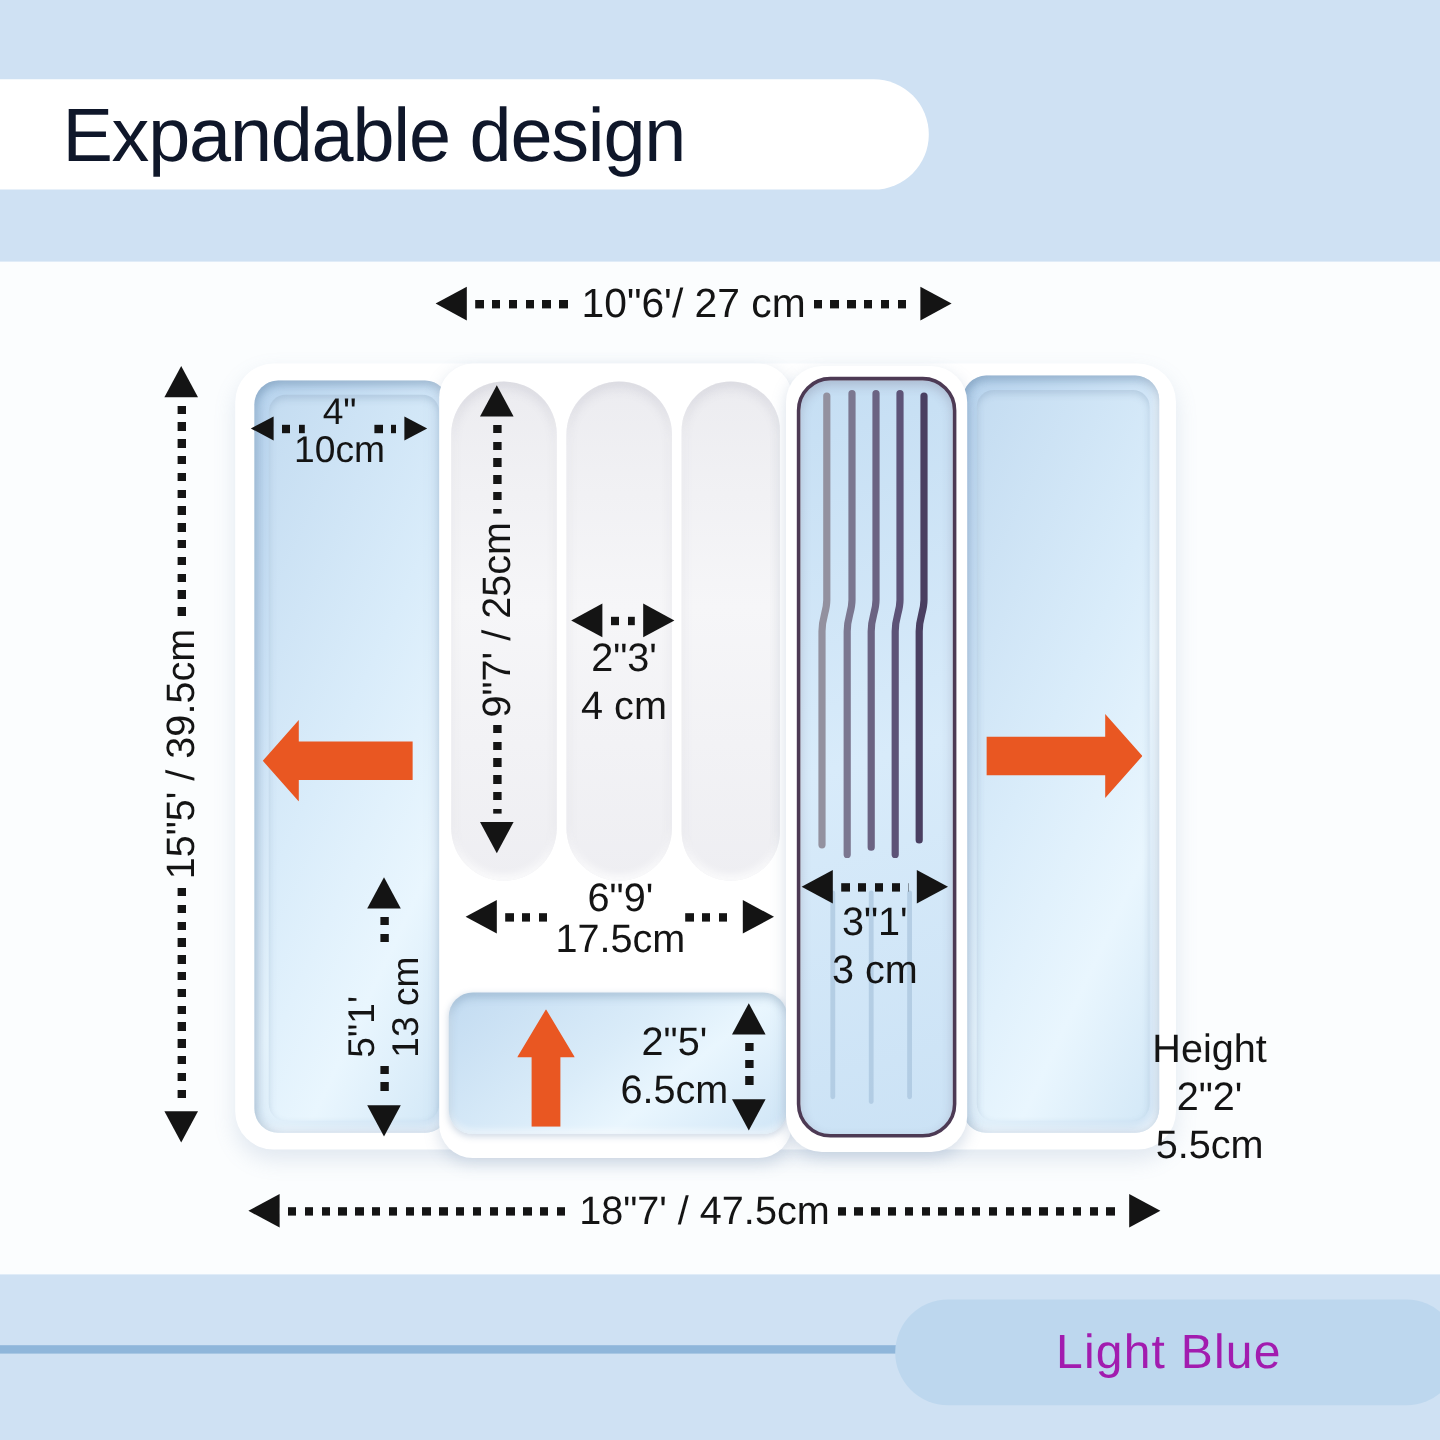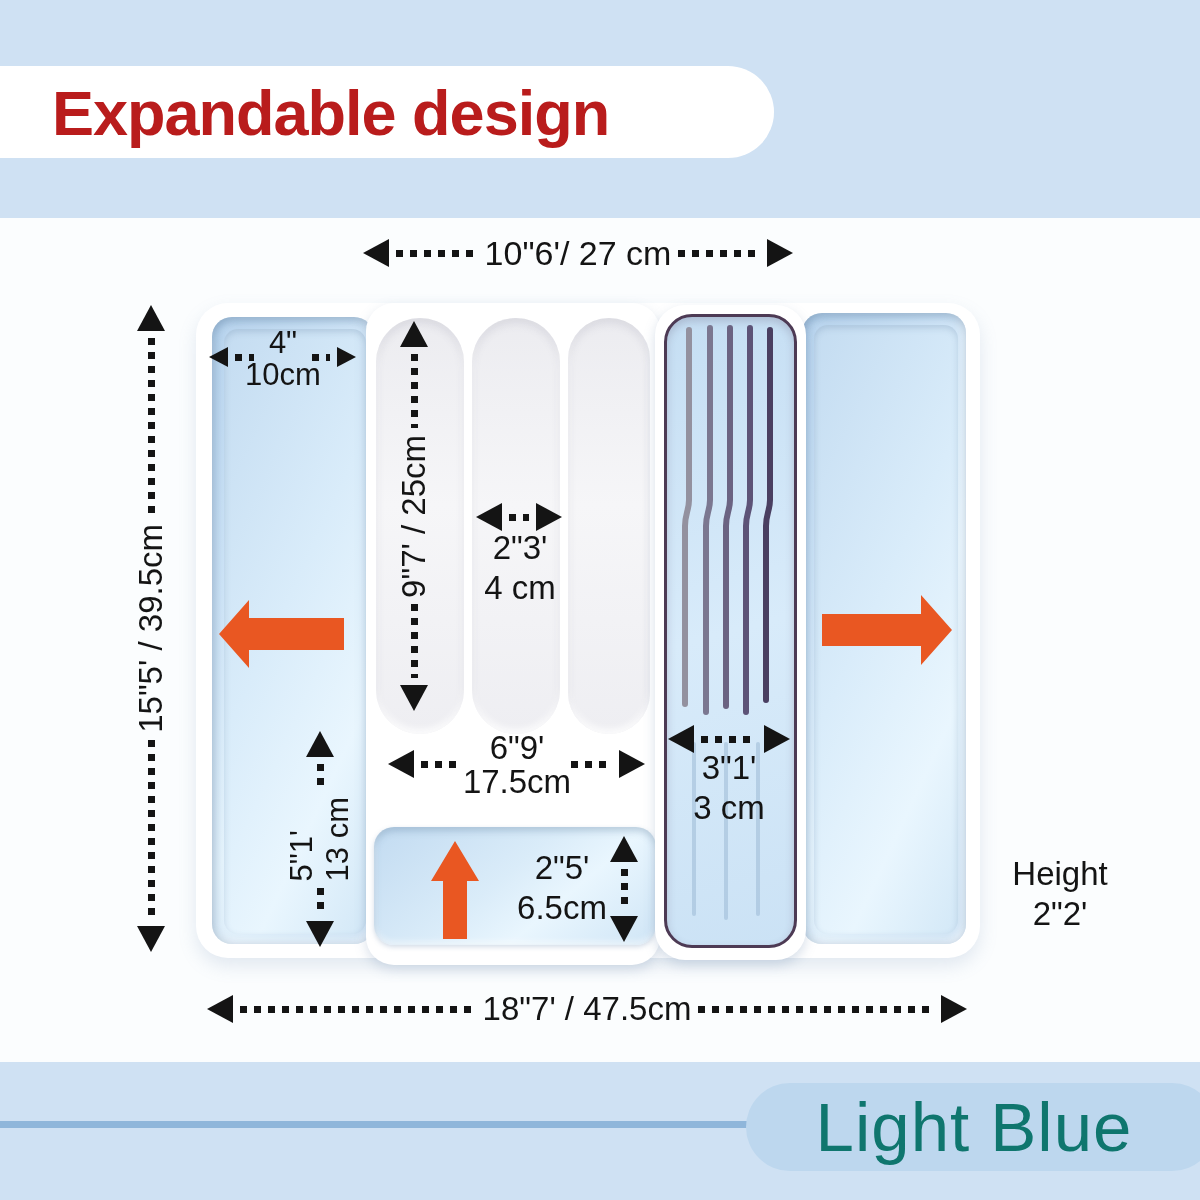--- a/index.html
+++ b/index.html
@@ -6,21 +6,21 @@
   #canvas {
     position:relative; width:1200px; height:1200px; overflow:hidden;
     background:#cfe1f3;
     font-family:"Liberation Sans", sans-serif;
     color:#141414;
   }
   .band { position:absolute; left:0; top:218px; width:1200px; height:844px; background:#fbfdfe; }
 
   
   .title-banner { position:absolute; left:-60px; top:66px; width:834px; height:92px; background:#ffffff; border-radius:46px; }
-  .title-text { position:absolute; left:112px; top:0; height:92px; line-height:94px; font-size:63px; font-weight:bold; letter-spacing:-1px; color:#b91c1c; white-space:nowrap; }
+  .title-text { position:absolute; left:112px; top:0; height:92px; line-height:94px; font-size:63px; font-weight:normal; letter-spacing:-1px; color:#0f172a; white-space:nowrap; }
 
   
   .base-tray { position:absolute; left:196px; top:303px; width:784px; height:655px; background:#ffffff; border-radius:32px; box-shadow:0 8px 18px rgba(110,140,175,.18); }
   .wing { position:absolute; border-radius:20px;
     background:linear-gradient(115deg,#b7d3ed 0%,#cde3f6 30%,#e5f3fc 58%,#cde2f4 100%);
     box-shadow:inset 0 4px 8px rgba(70,110,150,.33), inset 4px 0 8px rgba(70,110,150,.18), inset -3px -3px 8px rgba(255,255,255,.75);
   }
   .wing::after { content:""; position:absolute; inset:12px 8px 10px 12px; border-radius:14px;
     background:linear-gradient(115deg,#c4dcf1 0%,#d9ecfa 45%,#e9f6fe 75%,#d3e8f7 100%);
     box-shadow:inset 0 3px 6px rgba(90,125,160,.25); }
@@ -76,27 +76,27 @@
   .lbl-centerw  { left:436px; top:731px; width:162px; }
   .seg-cw-l     { left:388px; top:750px; width:74px;  height:28px; }
   .seg-cw-r     { left:571px; top:750px; width:74px;  height:28px; }
   .seg-knifew   { left:668px; top:725px; width:122px; height:28px; }
   .lbl-knifew   { left:662px; top:748px; width:134px; }
   .lbl-smalltray{ left:494px; top:848px; width:136px; }
   .seg-smalltray{ left:610px; top:836px; width:28px;  height:106px; }
   .lbl-tray4    { left:214px; top:327px; width:138px; }
   .seg-t4-l     { left:209px; top:347px; width:45px;  height:20px; }
   .seg-t4-r     { left:312px; top:347px; width:44px;  height:20px; }
-  .height-note  { left:984px; top:854px; width:152px; }
+  .height-note  { left:932px; top:854px; width:152px; }
 
   
   .color-line { position:absolute; left:0; top:1121px; width:752px; height:7px; background:#8fb6da; }
   .color-banner { position:absolute; left:746px; top:1083px; width:470px; height:88px; border-radius:44px; background:#bdd7ee;
     display:flex; align-items:center; justify-content:center; }
-  .color-name { font-size:69px; color:#0f766e; letter-spacing:1px; white-space:nowrap; padding-right:14px; }
+  .color-name { font-size:40px; color:#a21caf; letter-spacing:1px; white-space:nowrap; padding-right:14px; }
 </style>
 </head>
 <body>
 
 <div id="canvas">
 
   <div class="band"></div>
 
   <div class="title-banner">
     <div class="title-text">Expandable design</div>
@@ -232,20 +232,21 @@
     <div class="dots-h"></div>
   </div>
   <div class="seg-h seg-t4-r">
     <div class="dots-h"></div>
     <div class="ah ah-right sm"></div>
   </div>
 
   <div class="lbl-block lh40 height-note">
     <div>Height</div>
     <div>2"2'</div>
+    <div>5.5cm</div>
   </div>
 
   <div class="color-line"></div>
   <div class="color-banner">
     <div class="color-name">Light Blue</div>
   </div>
 
 </div>
 
 </body></html>

